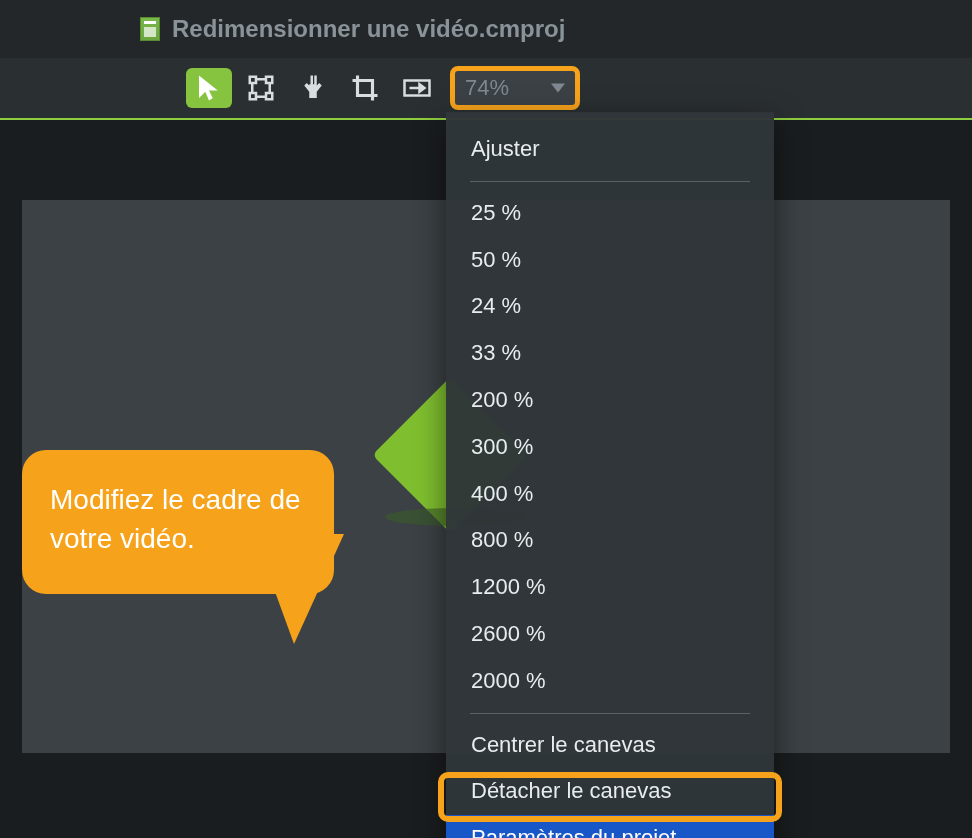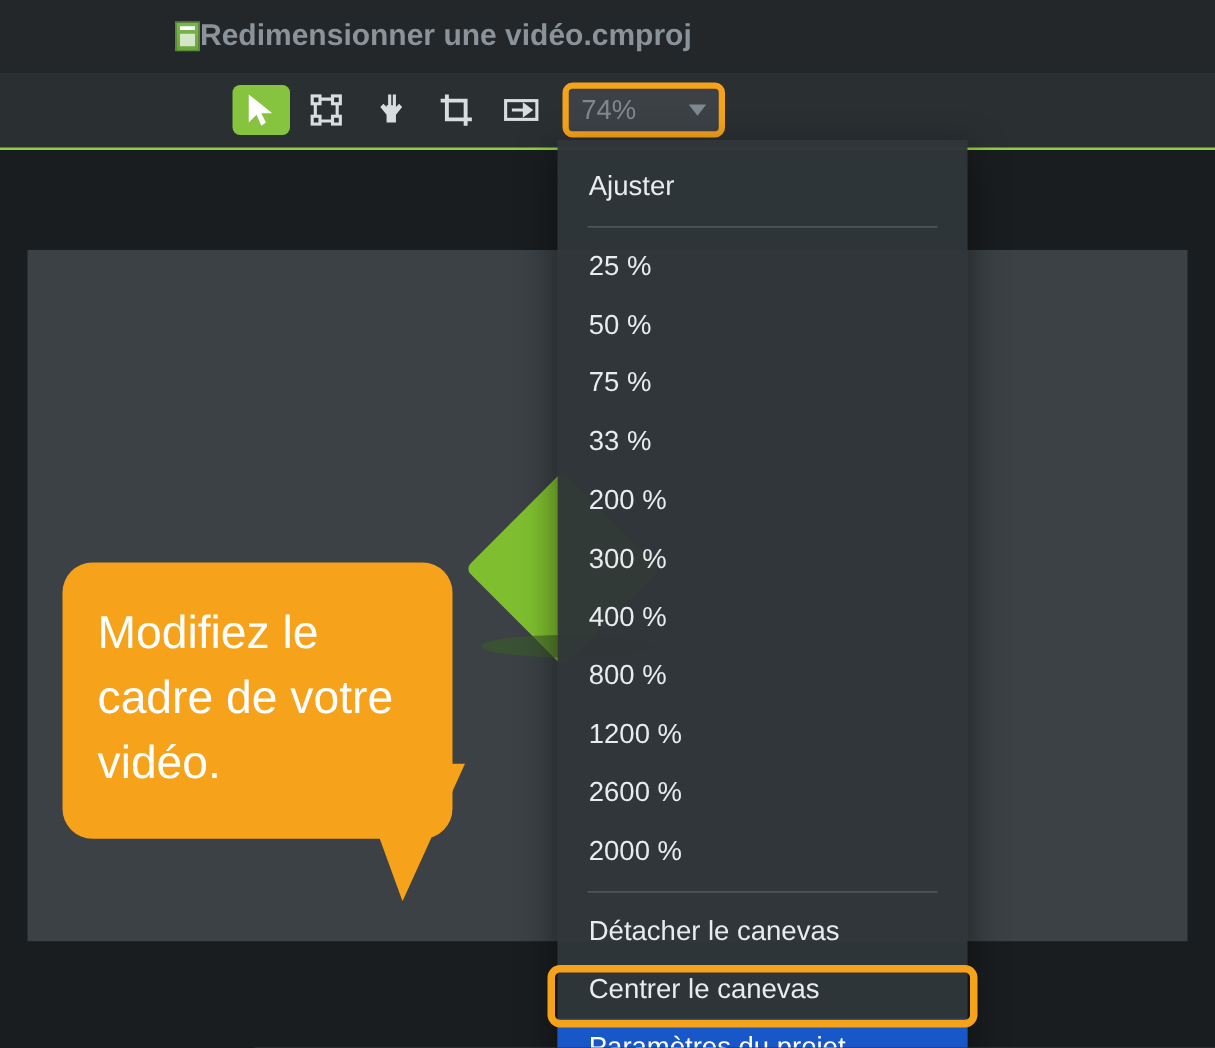--- a/index.html
+++ b/index.html
@@ -10,20 +10,21 @@
     font-family: -apple-system, BlinkMacSystemFont, "Segoe UI", Arial, sans-serif;
     position: relative;
     overflow: hidden;
   }
 
   .titlebar {
     height: 58px;
     display: flex;
     align-items: center;
     padding-left: 140px;
+    gap: 12px;
     background: #232729;
   }
   .titlebar .file-icon {
     width: 20px; height: 24px;
     background: linear-gradient(#7ab84a,#6aa63d);
     border: 1px solid #5a8a34;
     position: relative;
   }
   .titlebar .file-icon::before {
     content:""; position:absolute; top:3px; left:3px; right:3px; height:3px; background:#fff;
@@ -132,27 +133,27 @@
     border-radius: 10px;
     pointer-events:none;
   }
   .menu-item.selected {
     background:#1857c7;
     color:#fff;
   }
 
   .callout {
     position:absolute;
-    left: 50px; top: 450px;
+    left: 22px; top: 450px;
     width: 312px;
     background:#f6a21b;
     border-radius: 24px;
     padding: 30px 28px 36px 28px;
     color:#fff;
-    font-size: 37px;
+    font-size: 28px;
     line-height:1.4;
   }
   .callout::after {
     content:"";
     position:absolute;
     right: -30px;
     bottom: -50px;
     width: 0; height:0;
     border-top: 110px solid #f6a21b;
     border-right: 90px solid transparent;
@@ -212,32 +213,32 @@
 <div class="logo">
   <div class="diamond"></div>
   <div class="shadow"></div>
 </div>
 
 <div class="menu">
   <div class="menu-item">Ajuster</div>
   <div class="menu-sep"></div>
   <div class="menu-item">25 %</div>
   <div class="menu-item">50 %</div>
-  <div class="menu-item">75 %</div>
+  <div class="menu-item">24 %</div>
   <div class="menu-item">33 %</div>
   <div class="menu-item">200 %</div>
   <div class="menu-item">300 %</div>
   <div class="menu-item">400 %</div>
   <div class="menu-item">800 %</div>
   <div class="menu-item">1200 %</div>
   <div class="menu-item">2600 %</div>
   <div class="menu-item">2000 %</div>
   <div class="menu-sep"></div>
+  <div class="menu-item">Centrer le canevas</div>
   <div class="menu-item">Détacher le canevas</div>
-  <div class="menu-item">Centrer le canevas</div>
   <div class="menu-item selected">Paramètres du projet...</div>
 </div>
 
 <div class="menu-highlight-box"></div>
 
 <div class="callout">
   <span>Modifiez le cadre de votre vidéo.</span>
 </div>
 
 </body></html>

